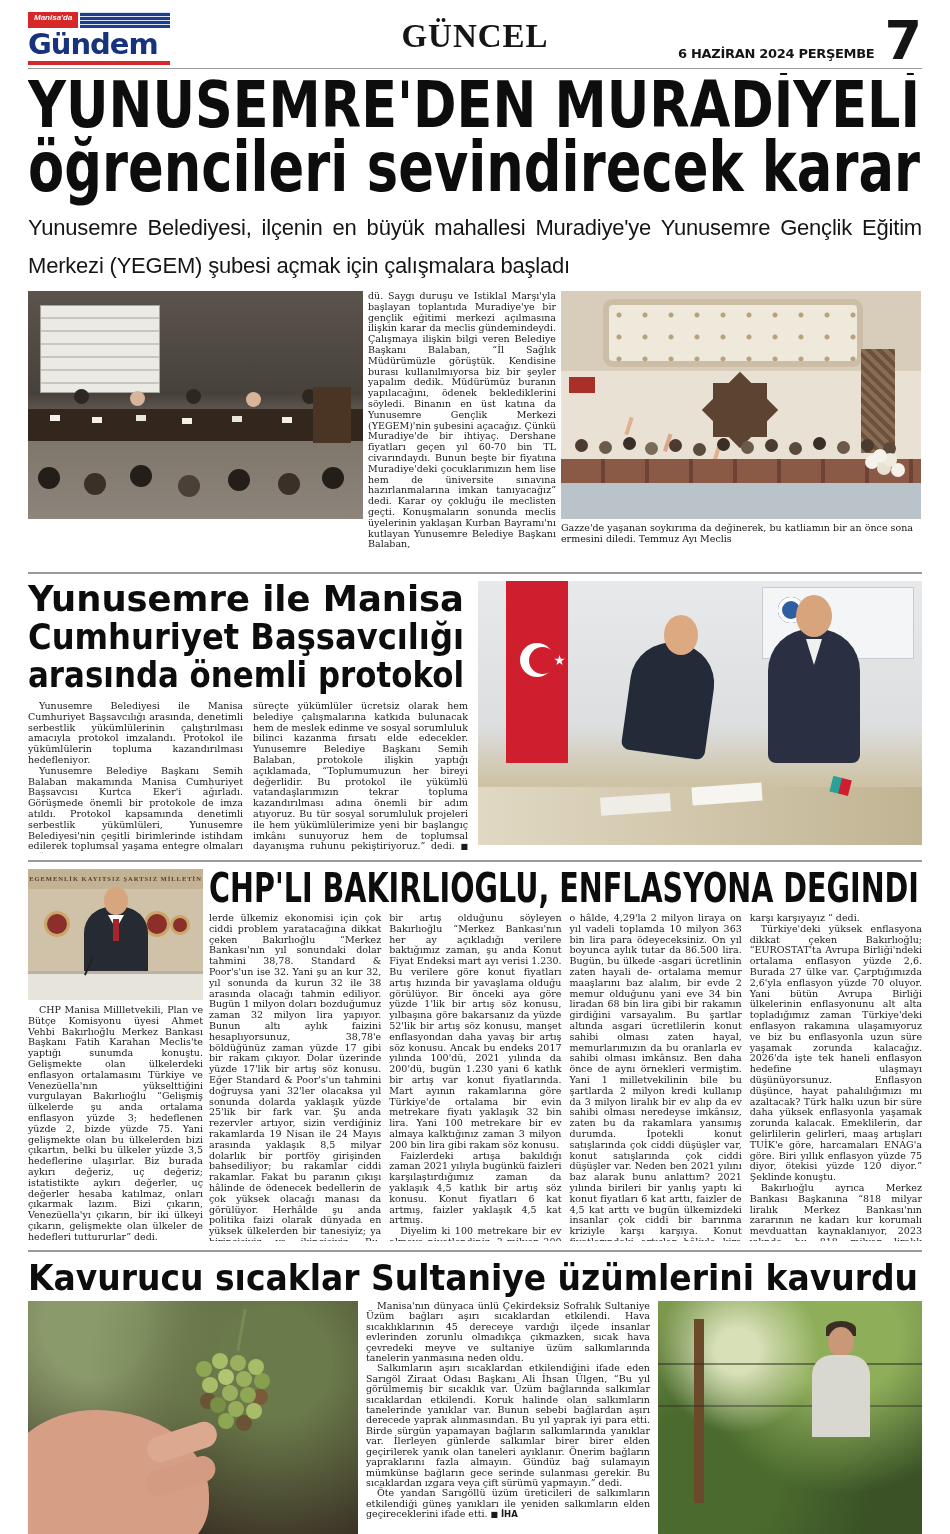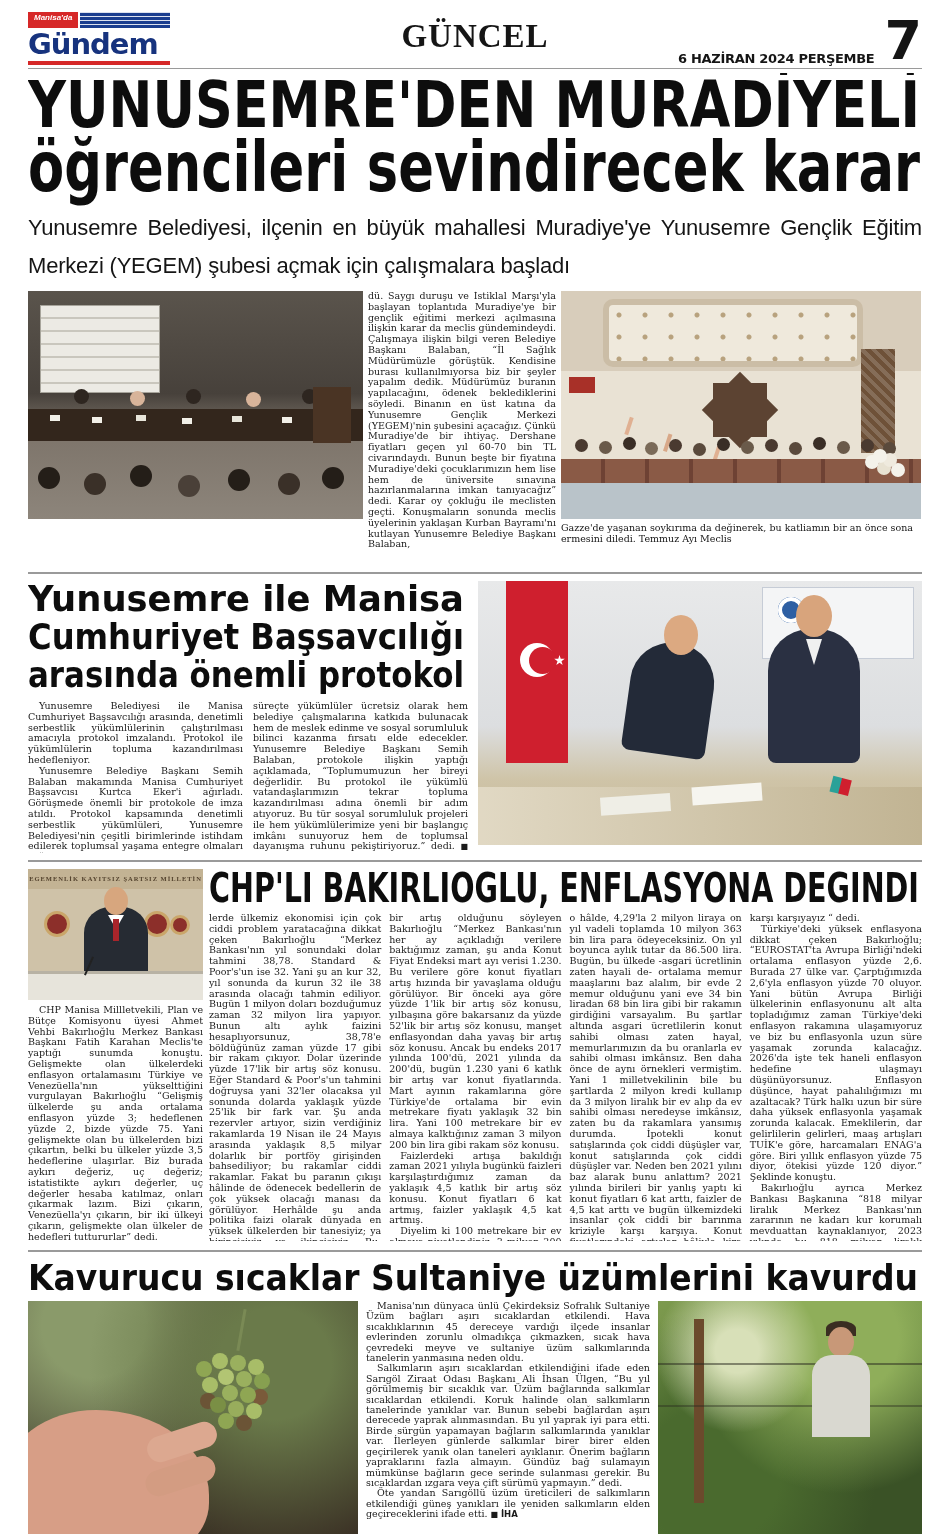--- a/index.html
+++ b/index.html
@@ -11,21 +11,21 @@
   .logo{position:absolute;left:0;top:4px;width:142px;height:54px;}
   .logo-top{display:flex;height:16px;}
   .logo-region{background:#d62828;color:#fff;font:italic bold 8px/12px "Liberation Sans",sans-serif;padding:0 6px;white-space:nowrap;}
   .logo-stripes{flex:1;margin-left:2px;background:#1b3e8f;
     background-image:repeating-linear-gradient(180deg,rgba(255,255,255,.85) 0 1px,transparent 1px 4px);}
   .logo-main{font-family:"DejaVu Sans",sans-serif;font-weight:bold;font-size:29px;line-height:33px;color:#17337e;letter-spacing:-1px;}
   .logo-bar{height:4px;background:#d62828;}
   .section-title{position:absolute;left:0;right:0;top:10px;text-align:center;
     font-family:"Liberation Serif",serif;font-weight:bold;font-size:33px;letter-spacing:1px;}
   .head-right{position:absolute;right:0;top:0;height:58px;display:flex;align-items:flex-end;gap:10px;}
-  .date{font:bold 13px "DejaVu Sans",sans-serif;letter-spacing:-.3px;white-space:nowrap;text-align:right;}
+  .date{font:bold 13px "DejaVu Sans",sans-serif;letter-spacing:-.3px;margin-bottom:5px;white-space:nowrap;text-align:right;}
   .pagenum{font:bold 54px/50px "DejaVu Sans",sans-serif;}
   
   .hl{font-family:"DejaVu Sans",sans-serif;font-weight:bold;fill:#0d0d0d;}
   svg{display:block;}
   .bodytext{font-family:"DejaVu Serif",serif;font-size:9.5px;line-height:10.8px;text-align:justify;color:#1a1a1a;}
   .bodytext p{margin:0;text-indent:11px;}
   .cont p:first-child{text-indent:0;}
   .byline{font-family:"DejaVu Sans",sans-serif;font-weight:bold;font-size:8.5px;margin-left:3px;}
   .byline::before{content:"■ ";font-size:8px;}
   .cap{font-family:"DejaVu Serif",serif;font-size:9.5px;line-height:11.2px;text-align:justify;margin:3px 0 0;flex:1;}

